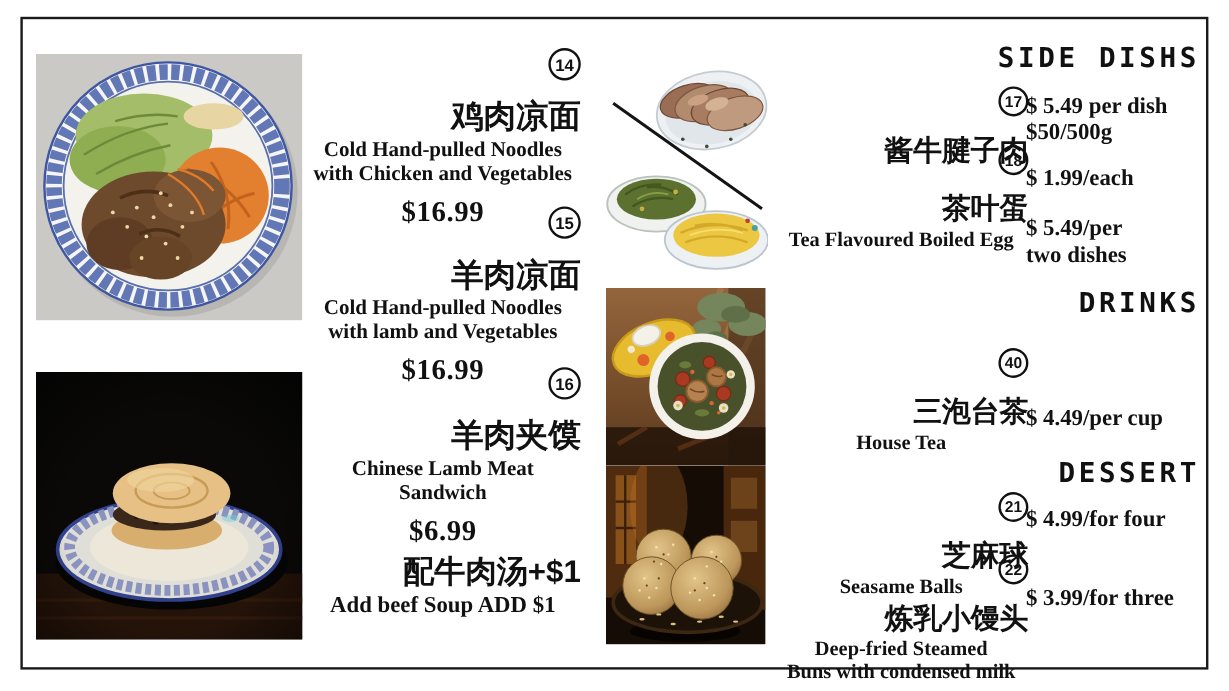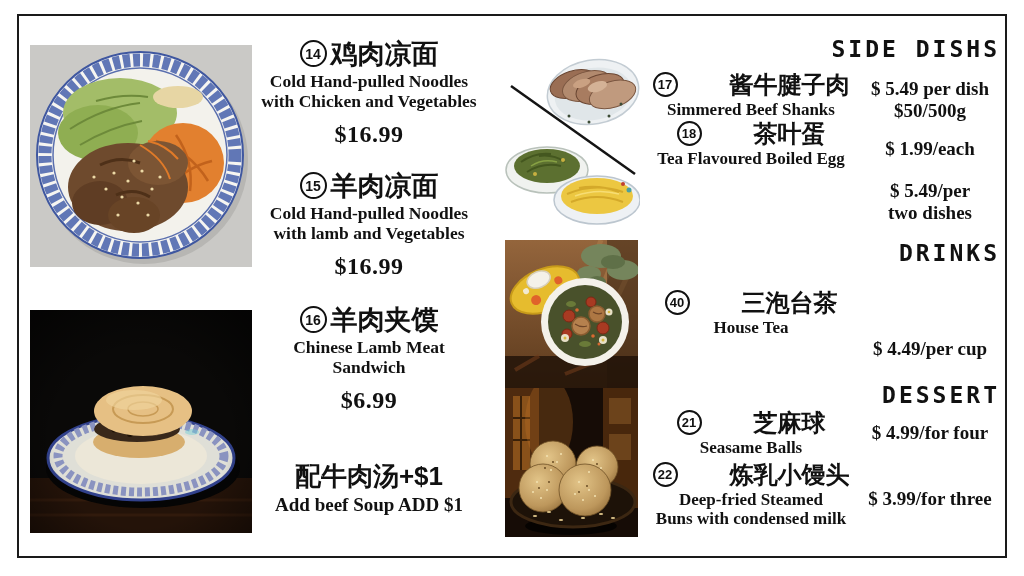--- a/index.html
+++ b/index.html
@@ -5,41 +5,41 @@
   html,body{margin:0;padding:0;background:#ffffff;}
   .page{position:relative;width:1024px;height:576px;background:#ffffff;overflow:hidden;
         font-family:"Liberation Serif",serif;color:#111111;}
   .menu-border{position:absolute;left:17px;top:14px;width:986px;height:540px;
                border:2.5px solid #1a1a1a;}
   .photo{position:absolute;line-height:0;}
   .pre{white-space:pre-line;}
 
   
   .mid-item{position:absolute;left:254px;width:230px;text-align:center;}
-  .zh-line{display:flex;align-items:flex-start;justify-content:center;gap:4px;}
+  .zh-line{display:flex;align-items:flex-end;justify-content:center;gap:16px;flex-direction:column;}
   .zh{font-family:"Liberation Sans",sans-serif;font-weight:700;font-size:27px;line-height:1.1;}
   .circled{display:inline-flex;align-items:center;justify-content:center;flex:0 0 auto;
            width:23px;height:23px;border:2.5px solid #111;border-radius:50%;
            font-family:"Liberation Sans",sans-serif;font-weight:700;font-size:14px;line-height:1;}
   .mid-en{font-weight:700;font-size:17.5px;line-height:1.18;margin-top:1px;}
   .mid-price{font-weight:700;font-size:24px;margin-top:9px;letter-spacing:0.5px;}
 
   
   .addon .zh{font-size:26px;}
   .addon-en{font-weight:700;font-size:19px;margin-top:3px;}
 
   
   .section-title{position:absolute;left:700px;width:300px;text-align:right;
                  font-family:"DejaVu Sans Mono",monospace;font-weight:700;font-size:23px;
                  letter-spacing:3px;}
   .r-name{position:absolute;left:645px;width:212px;text-align:center;}
   .r-name .zh{font-size:24px;margin-left:48px;}
   .r-name .circled{width:21px;height:21px;border-width:2px;font-size:13px;}
   .r-en{font-weight:700;font-size:17px;line-height:1.12;margin-top:2px;}
-  .r-price{position:absolute;left:855px;width:150px;text-align:center;
+  .r-price{position:absolute;left:855px;width:150px;
            font-weight:700;font-size:19px;line-height:1.15;}
 </style>
 </head>
 <body>
 
 <div class="page">
   <div class="menu-border"></div>
 
   <div class="photo" style="left:30px;top:45px;">
     <svg width="222" height="222" viewBox="0 0 222 222">
@@ -326,21 +326,20 @@
     <div class="addon-en">Add beef Soup ADD $1</div>
   </div>
 
   <div class="section-title" style="top:36px;">SIDE DISHS</div>
 
   <div class="r-name" style="top:72px;">
     <div class="zh-line">
       <span class="circled">17</span>
       <span class="zh">酱牛腱子肉</span>
     </div>
-    <div class="r-en pre">Simmered Beef Shanks</div>
   </div>
   <div class="r-price pre" style="top:78px;">$ 5.49 per dish
 $50/500g</div>
 
   <div class="r-name" style="top:121px;">
     <div class="zh-line">
       <span class="circled">18</span>
       <span class="zh">茶叶蛋</span>
     </div>
     <div class="r-en pre">Tea Flavoured Boiled Egg</div>

